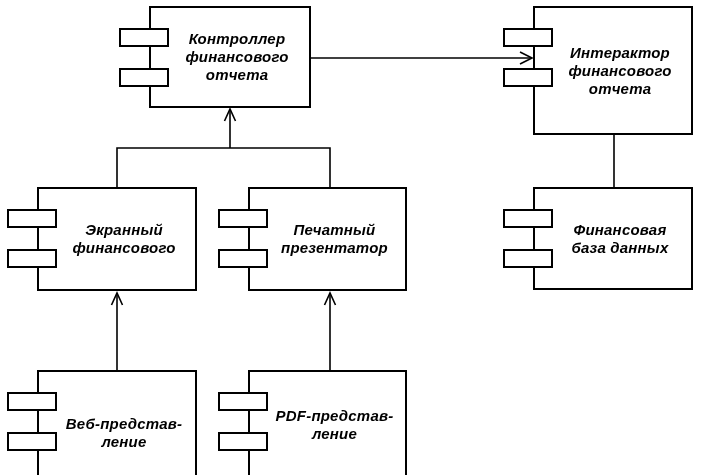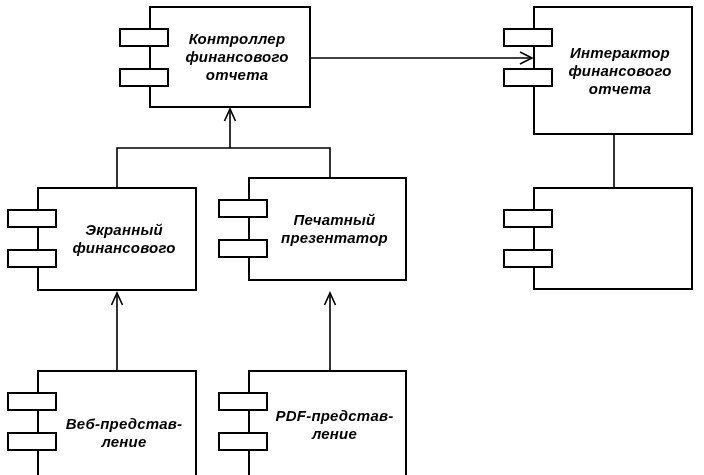--- a/index.html
+++ b/index.html
@@ -56,21 +56,21 @@
     background: #ffffff;
     z-index: 2;
   }
   .tab.t1 { top: 20px; }
   .tab.t2 { top: 60px; }
 
   
   #c-report-controller { left: 149px; top: 6px;   width: 162px; height: 102px; }
   #c-report-interactor { left: 533px; top: 6px;   width: 160px; height: 129px; }
   #c-screen-presenter  { left: 37px;  top: 187px; width: 160px; height: 104px; }
-  #c-print-presenter   { left: 248px; top: 177px; width: 159px; height: 104px; }
+  #c-print-presenter   { left: 248px; top: 187px; width: 159px; height: 104px; }
   #c-financial-db      { left: 533px; top: 187px; width: 160px; height: 103px; }
   #c-web-view          { left: 37px;  top: 370px; width: 160px; height: 125px;  }
   #c-pdf-view          { left: 248px; top: 370px; width: 159px; height: 110px;  }
 </style>
 </head>
 <body>
 
 <div class="canvas">
 
   <svg class="arrows" viewBox="0 0 704 475" xmlns="http://www.w3.org/2000/svg">
@@ -128,20 +128,22 @@
   <div class="component" id="c-print-presenter">
     <span class="tab t1"></span>
     <span class="tab t2"></span>
     <div class="label">Печатный
 презентатор</div>
   </div>
 
   <div class="component" id="c-financial-db">
     <span class="tab t1"></span>
     <span class="tab t2"></span>
+    <div class="label">Финансовая
+база данных</div>
   </div>
 
   <div class="component" id="c-web-view">
     <span class="tab t1"></span>
     <span class="tab t2"></span>
     <div class="label">Веб-представ-
 ление</div>
   </div>
 
   <div class="component" id="c-pdf-view">

